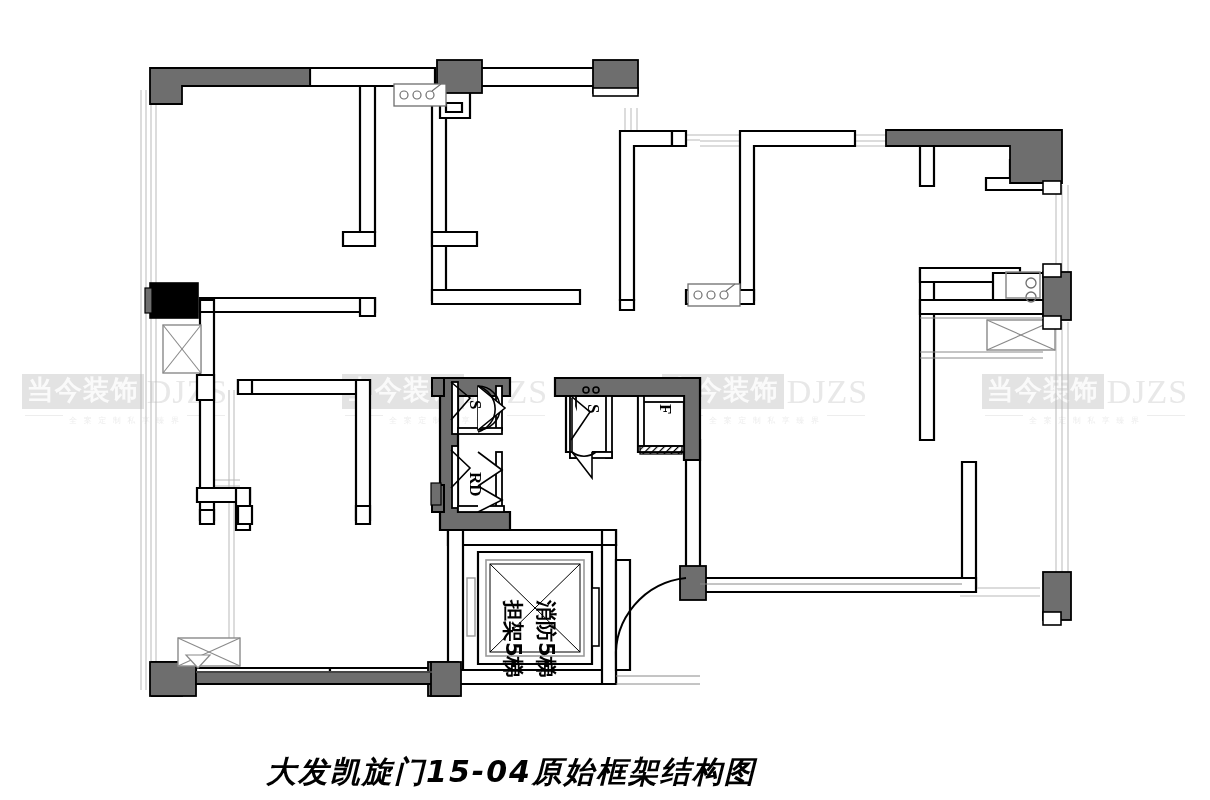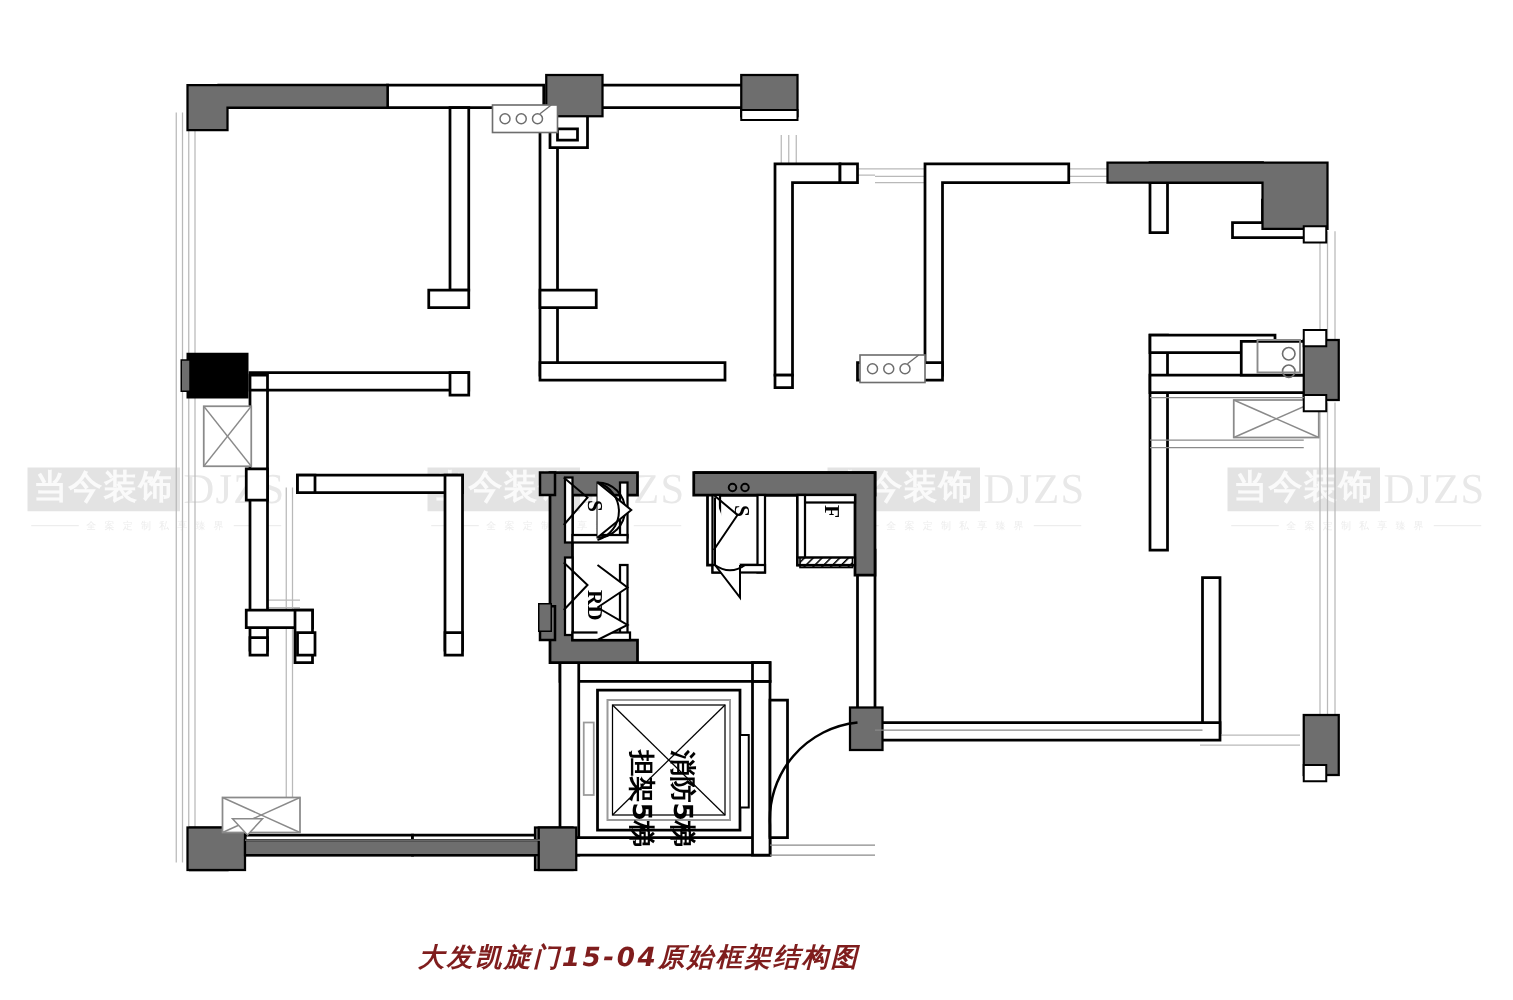--- a/index.html
+++ b/index.html
@@ -64,45 +64,45 @@
     color: #e8e8e8;
     font-size: 34px;
     font-family: "Liberation Serif", serif;
     letter-spacing: 1px;
     padding-left: 3px;
     line-height: 1.0;
   }
   .wm-sub {
     margin-top: 6px;
     display: flex;
-    align-items: center;
+    align-items: flex-start;
     gap: 6px;
     color: #ededed;
     font-size: 8px;
     letter-spacing: 2px;
     font-family: "DejaVu Sans", sans-serif;
     white-space: nowrap;
   }
   .wm-rule {
     display: inline-block;
     width: 38px;
     height: 1px;
     background: #ededed;
   }
   #plan-title {
     position: absolute;
     left: 0;
     top: 752px;
     width: 1022px;
     text-align: center;
     font-family: "DejaVu Sans", sans-serif;
-    font-size: 21px;
+    font-size: 30px;
     font-weight: bold;
     font-style: italic;
-    color: #7f1d1d;
+    color: #000000;
     letter-spacing: 2px;
     white-space: nowrap;
   }
   .shaft-label {
     font-family: "DejaVu Sans", sans-serif;
     font-size: 21px;
     font-weight: bold;
     fill: #000000;
   }
   .tiny-label {

